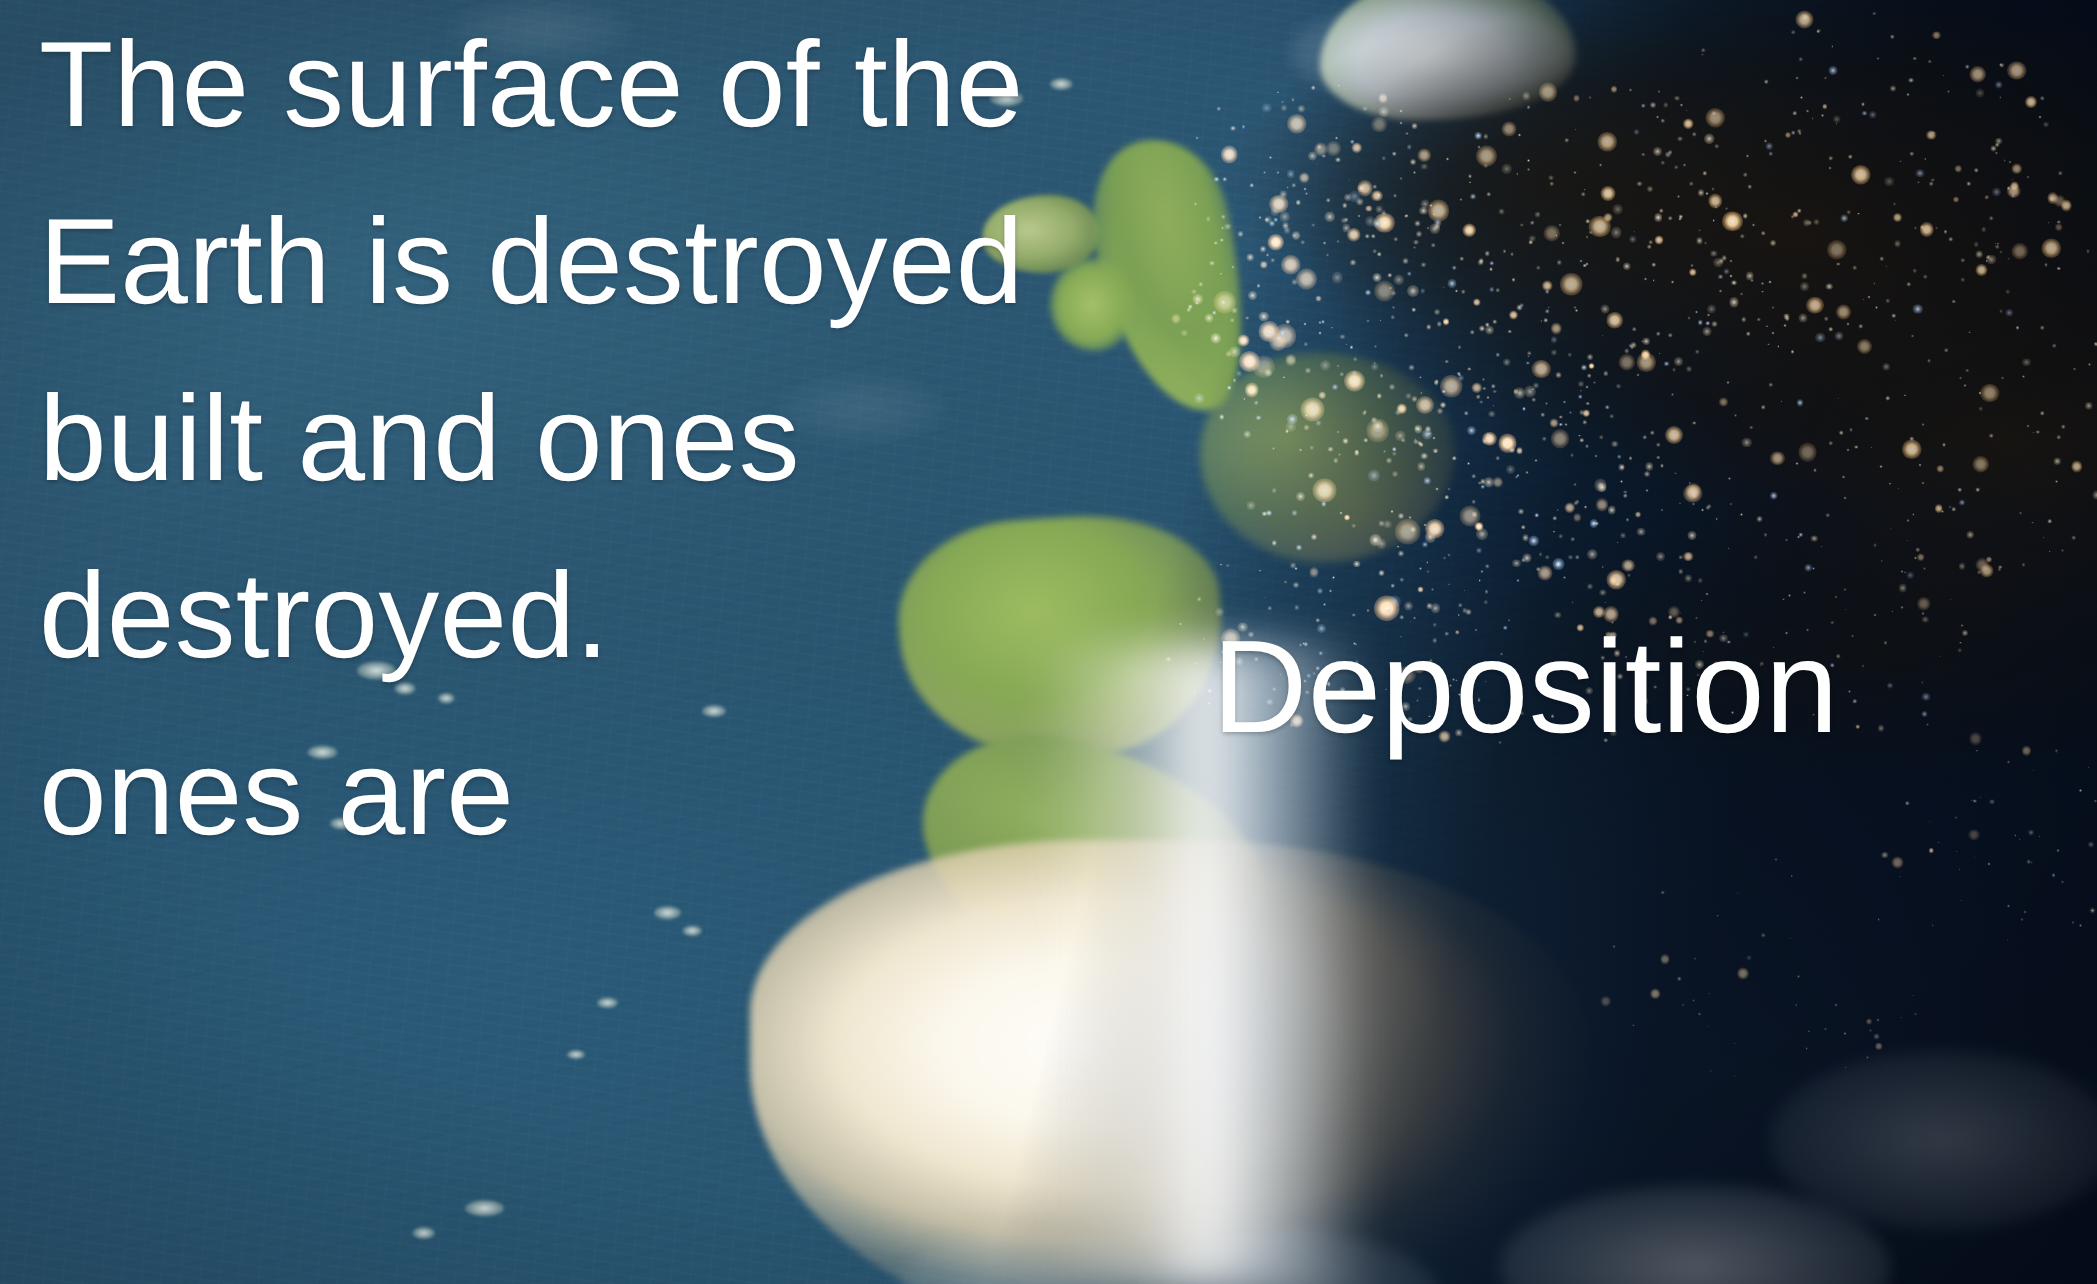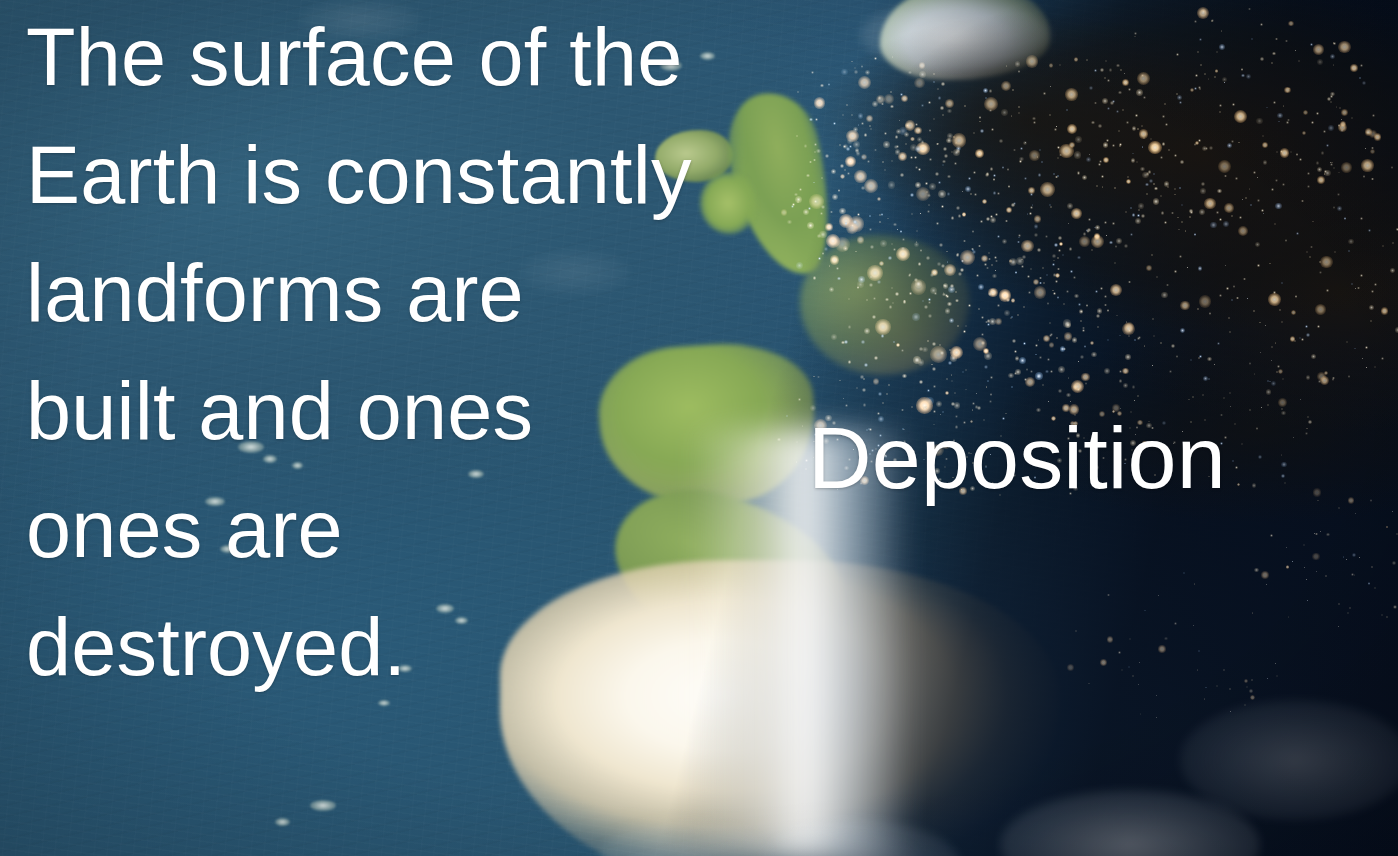--- a/index.html
+++ b/index.html
@@ -1595,24 +1595,23 @@
       <span class="islet" style="left:275px;top:818px;width:15px;height:8px;"></span>
       <span class="islet" style="left:468px;top:470px;width:16px;height:8px;"></span>
       <span class="islet" style="left:660px;top:60px;width:22px;height:11px;"></span>
       <span class="islet" style="left:700px;top:52px;width:15px;height:8px;"></span>
     </div>
 
   <div class="bg-layer" id="vignette"></div>
 
   <div class="txt-block" id="body-text">
     <div class="txt-line">The surface of the</div>
-    <div class="txt-line">Earth is constantly</div>
-    <div class="txt-line">landforms are</div>
+    <div class="txt-line">Earth is destroyed</div>
     <div class="txt-line">built and ones</div>
+    <div class="txt-line">destroyed.</div>
     <div class="txt-line">ones are</div>
-    <div class="txt-line">destroyed.</div>
   </div>
 
   <div class="txt-block" id="terms-text">
     <div class="txt-line">Deposition</div>
   </div>
 
 </div>
 
 </body></html>

